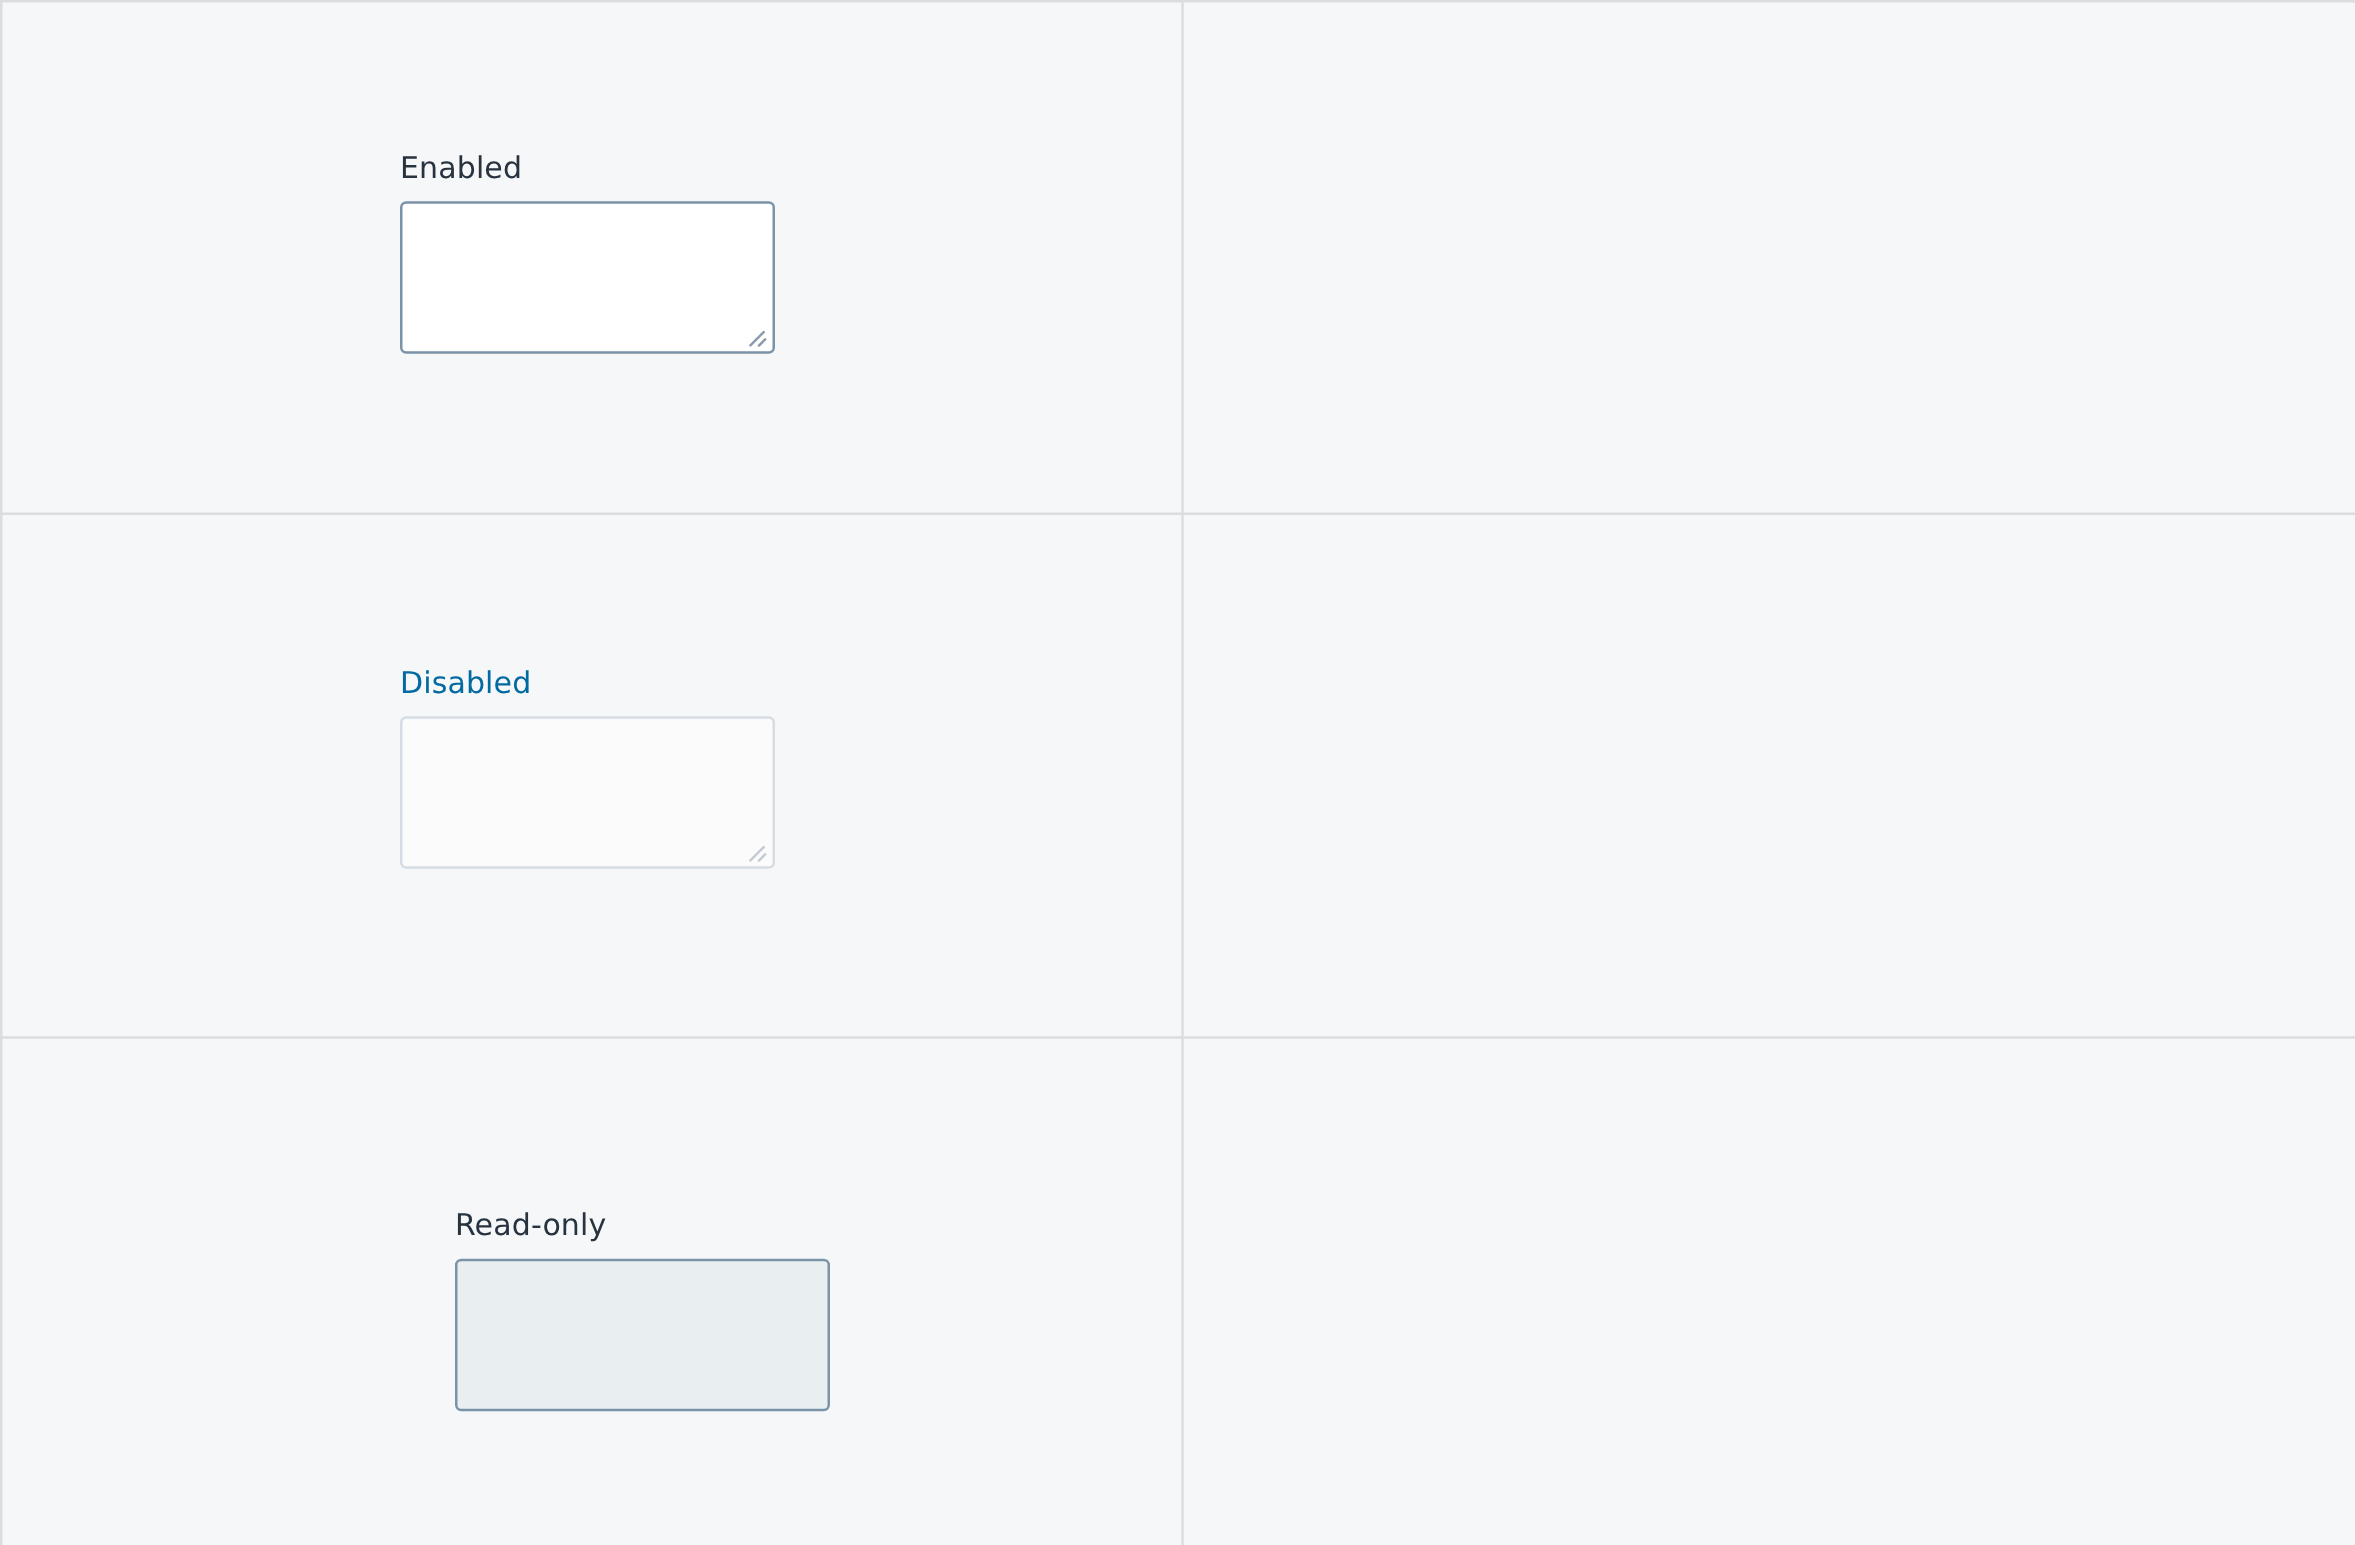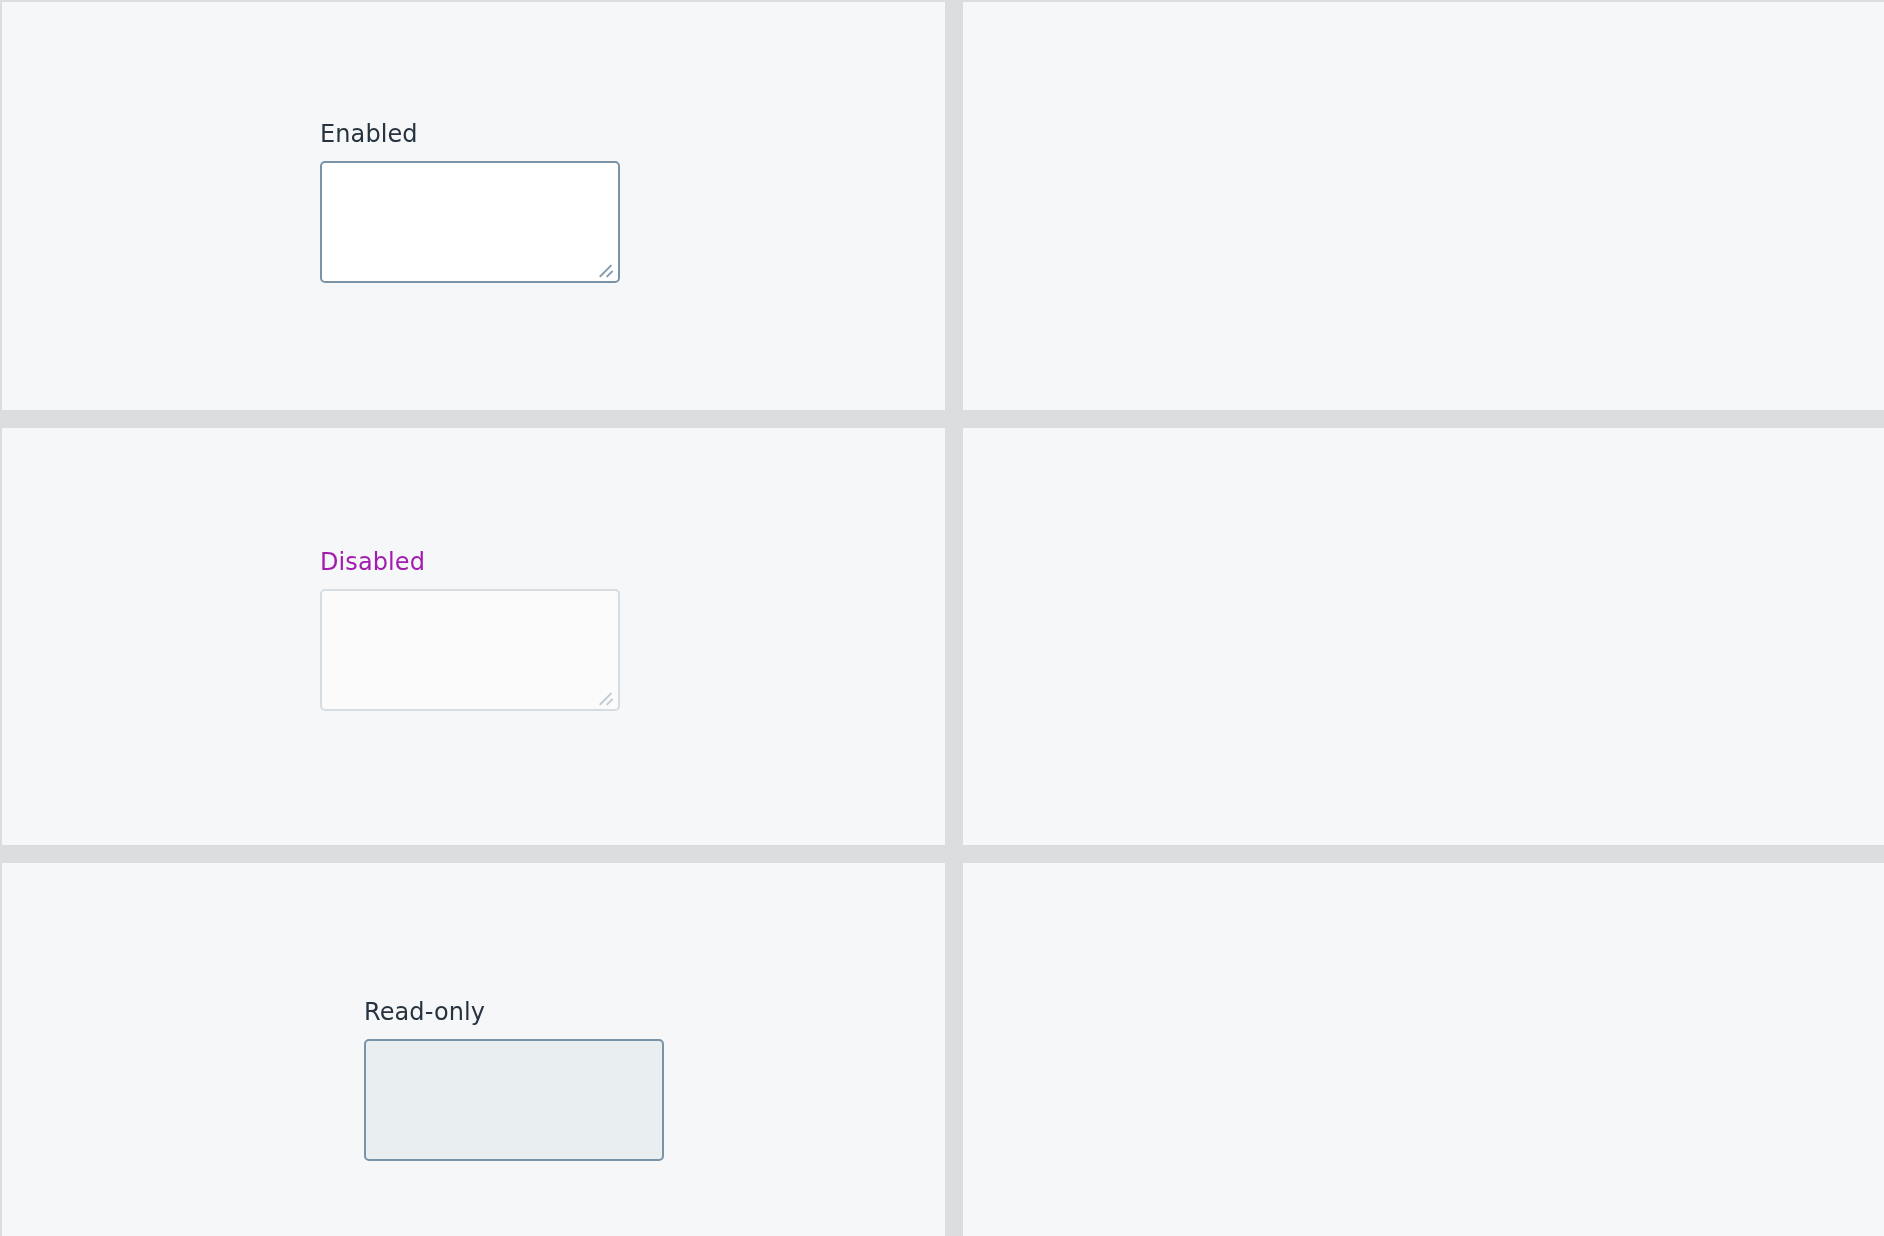--- a/index.html
+++ b/index.html
@@ -17,21 +17,21 @@
 
   
   .grid {
     box-sizing: border-box;
     width: 1884px;
     height: 1236px;
     display: grid;
     grid-template-columns: 943px 941px;
     grid-template-rows: 408px 417px 411px;
     background: #dcdddf;   
-    gap: 18px;
+    gap: 2px;
     border: 2px solid #dcdddf;
   }
   .cell {
     background: #f5f7f9;
     position: relative;
     box-sizing: border-box;
     padding: 0;
   }
   
   .field {
@@ -42,21 +42,21 @@
   
   .label {
     font-size: 24px;
     line-height: 1.2;
     color: #27333f;
     font-weight: 400;
     margin-bottom: 12px;
     letter-spacing: 0.1px;
     white-space: nowrap;
   }
-  .label.muted { color: #a21caf; }
+  .label.muted { color: #0369a1; }
 
   
   .box {
     box-sizing: border-box;
     width: 300px;
     height: 122px;
     border-radius: 5px;
     background: #ffffff;
     border: 2px solid #7b93a7;
     position: relative;

